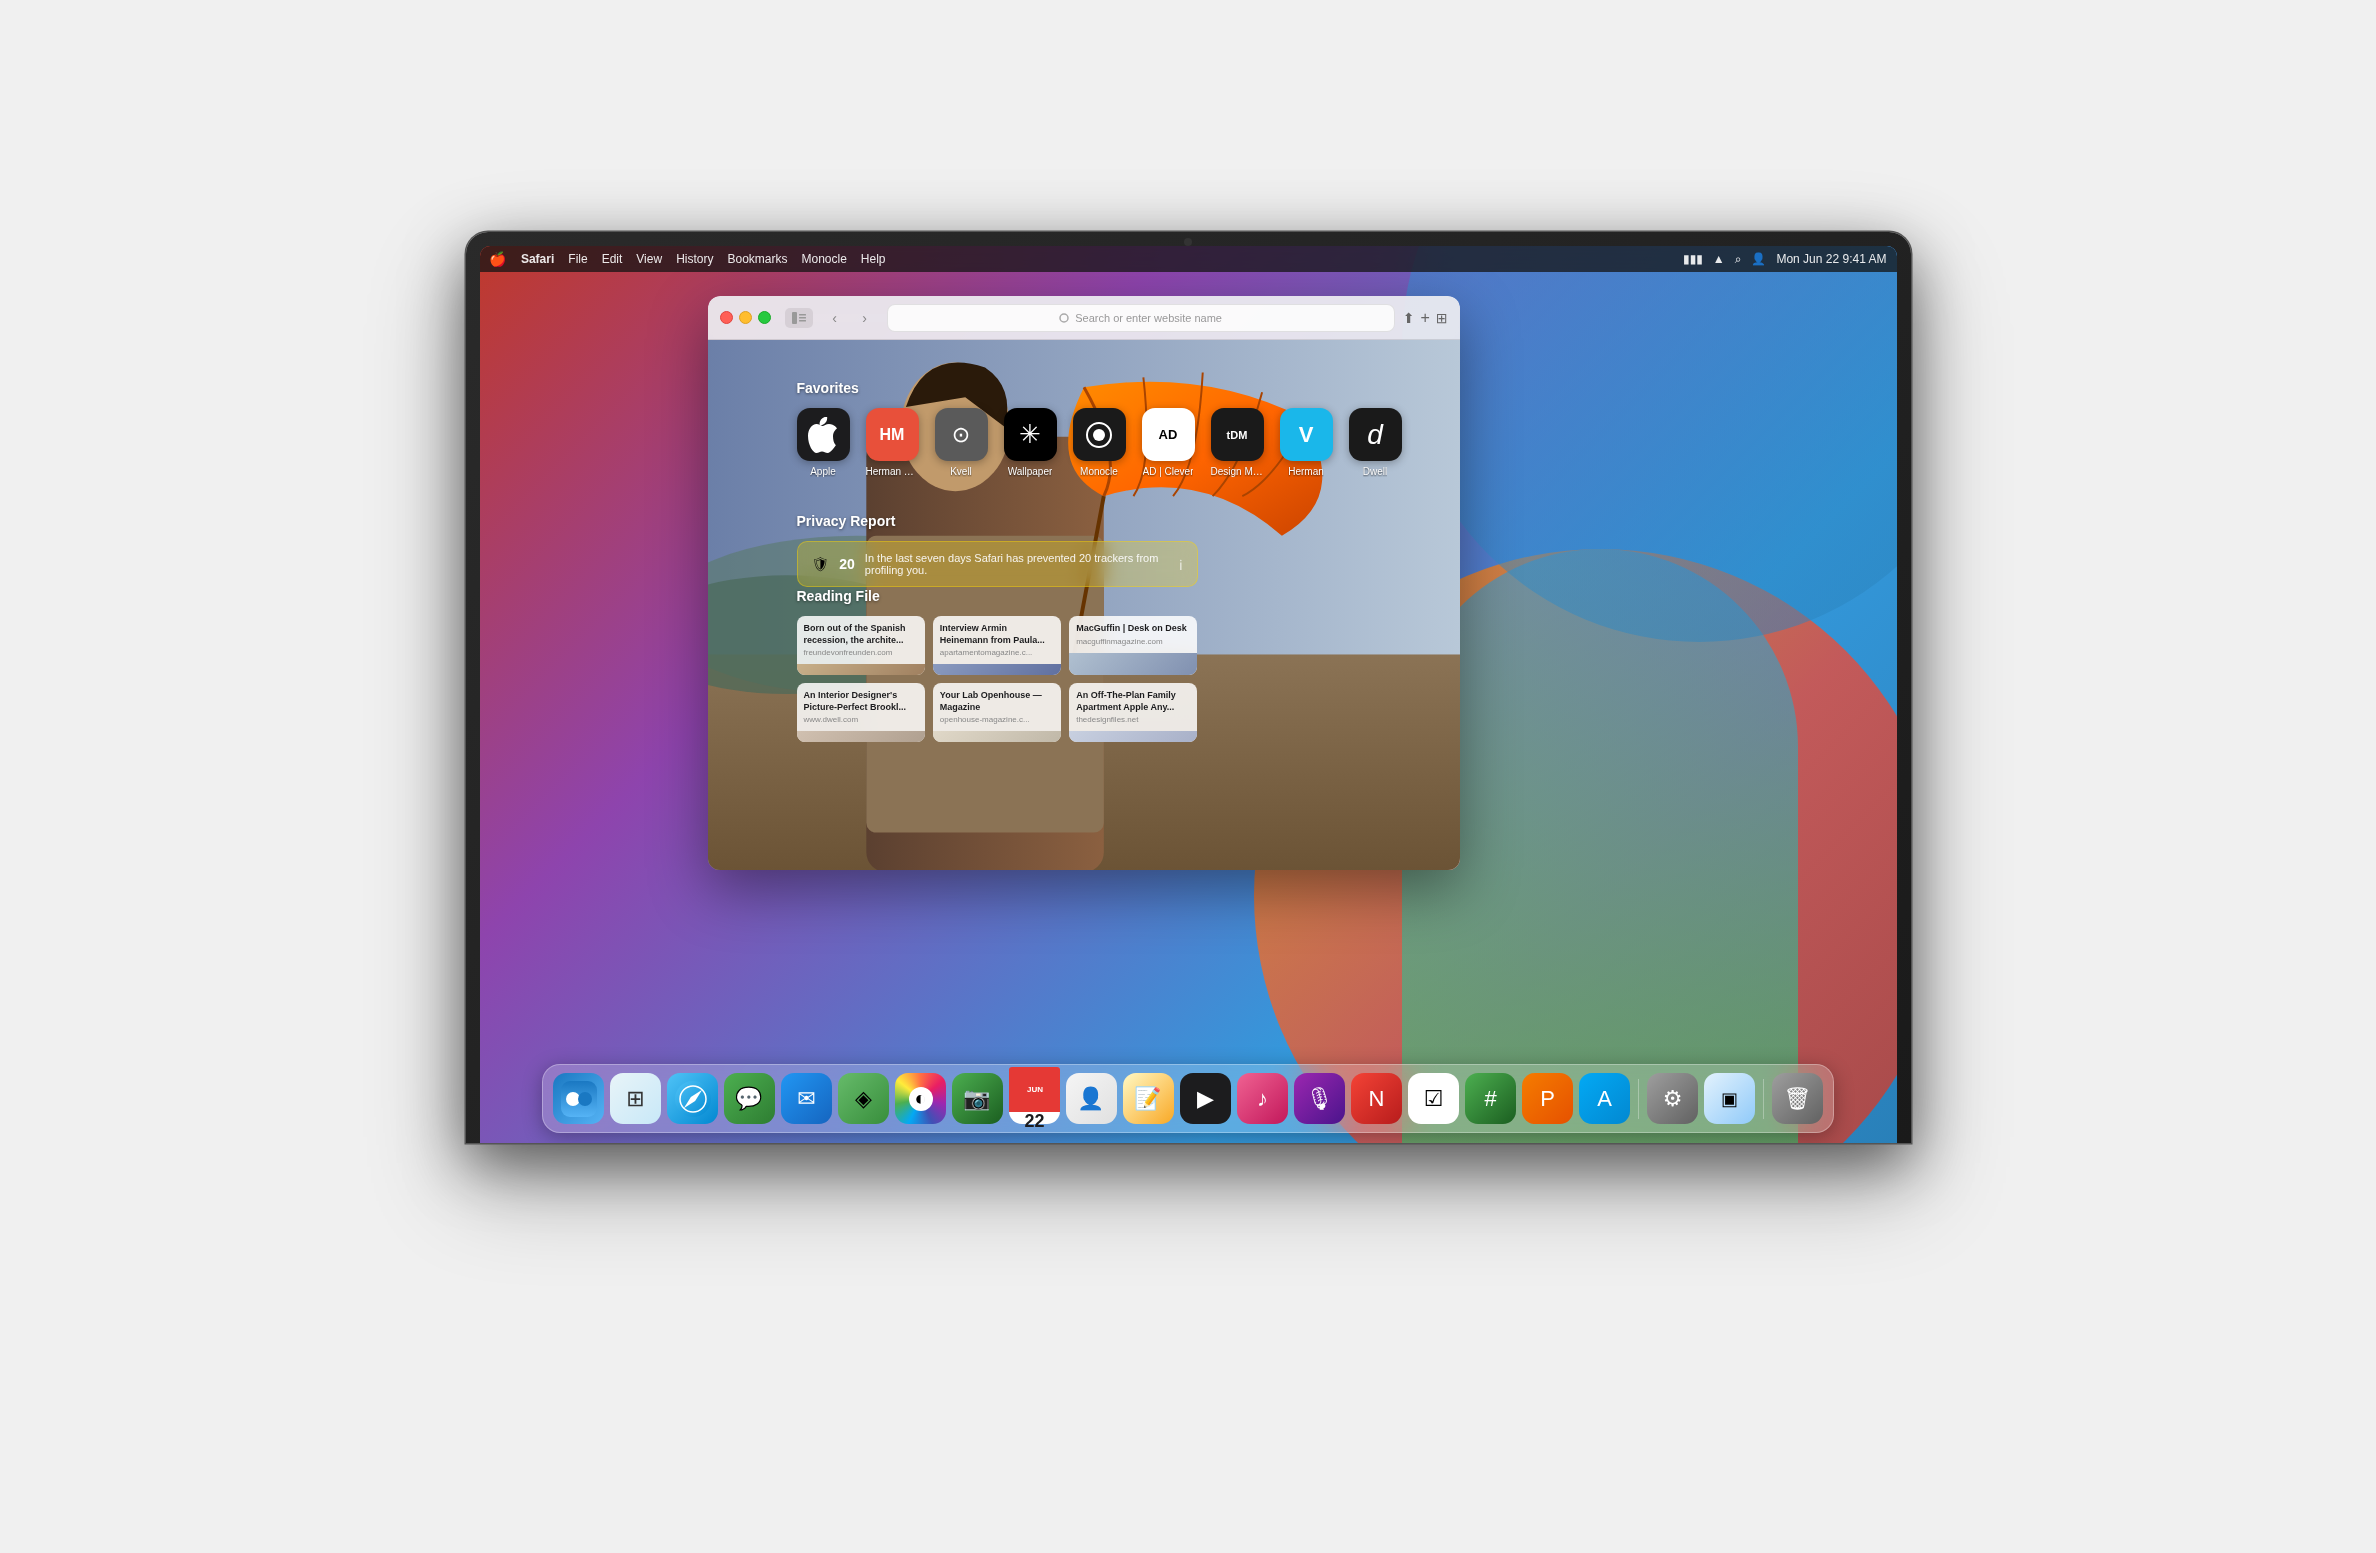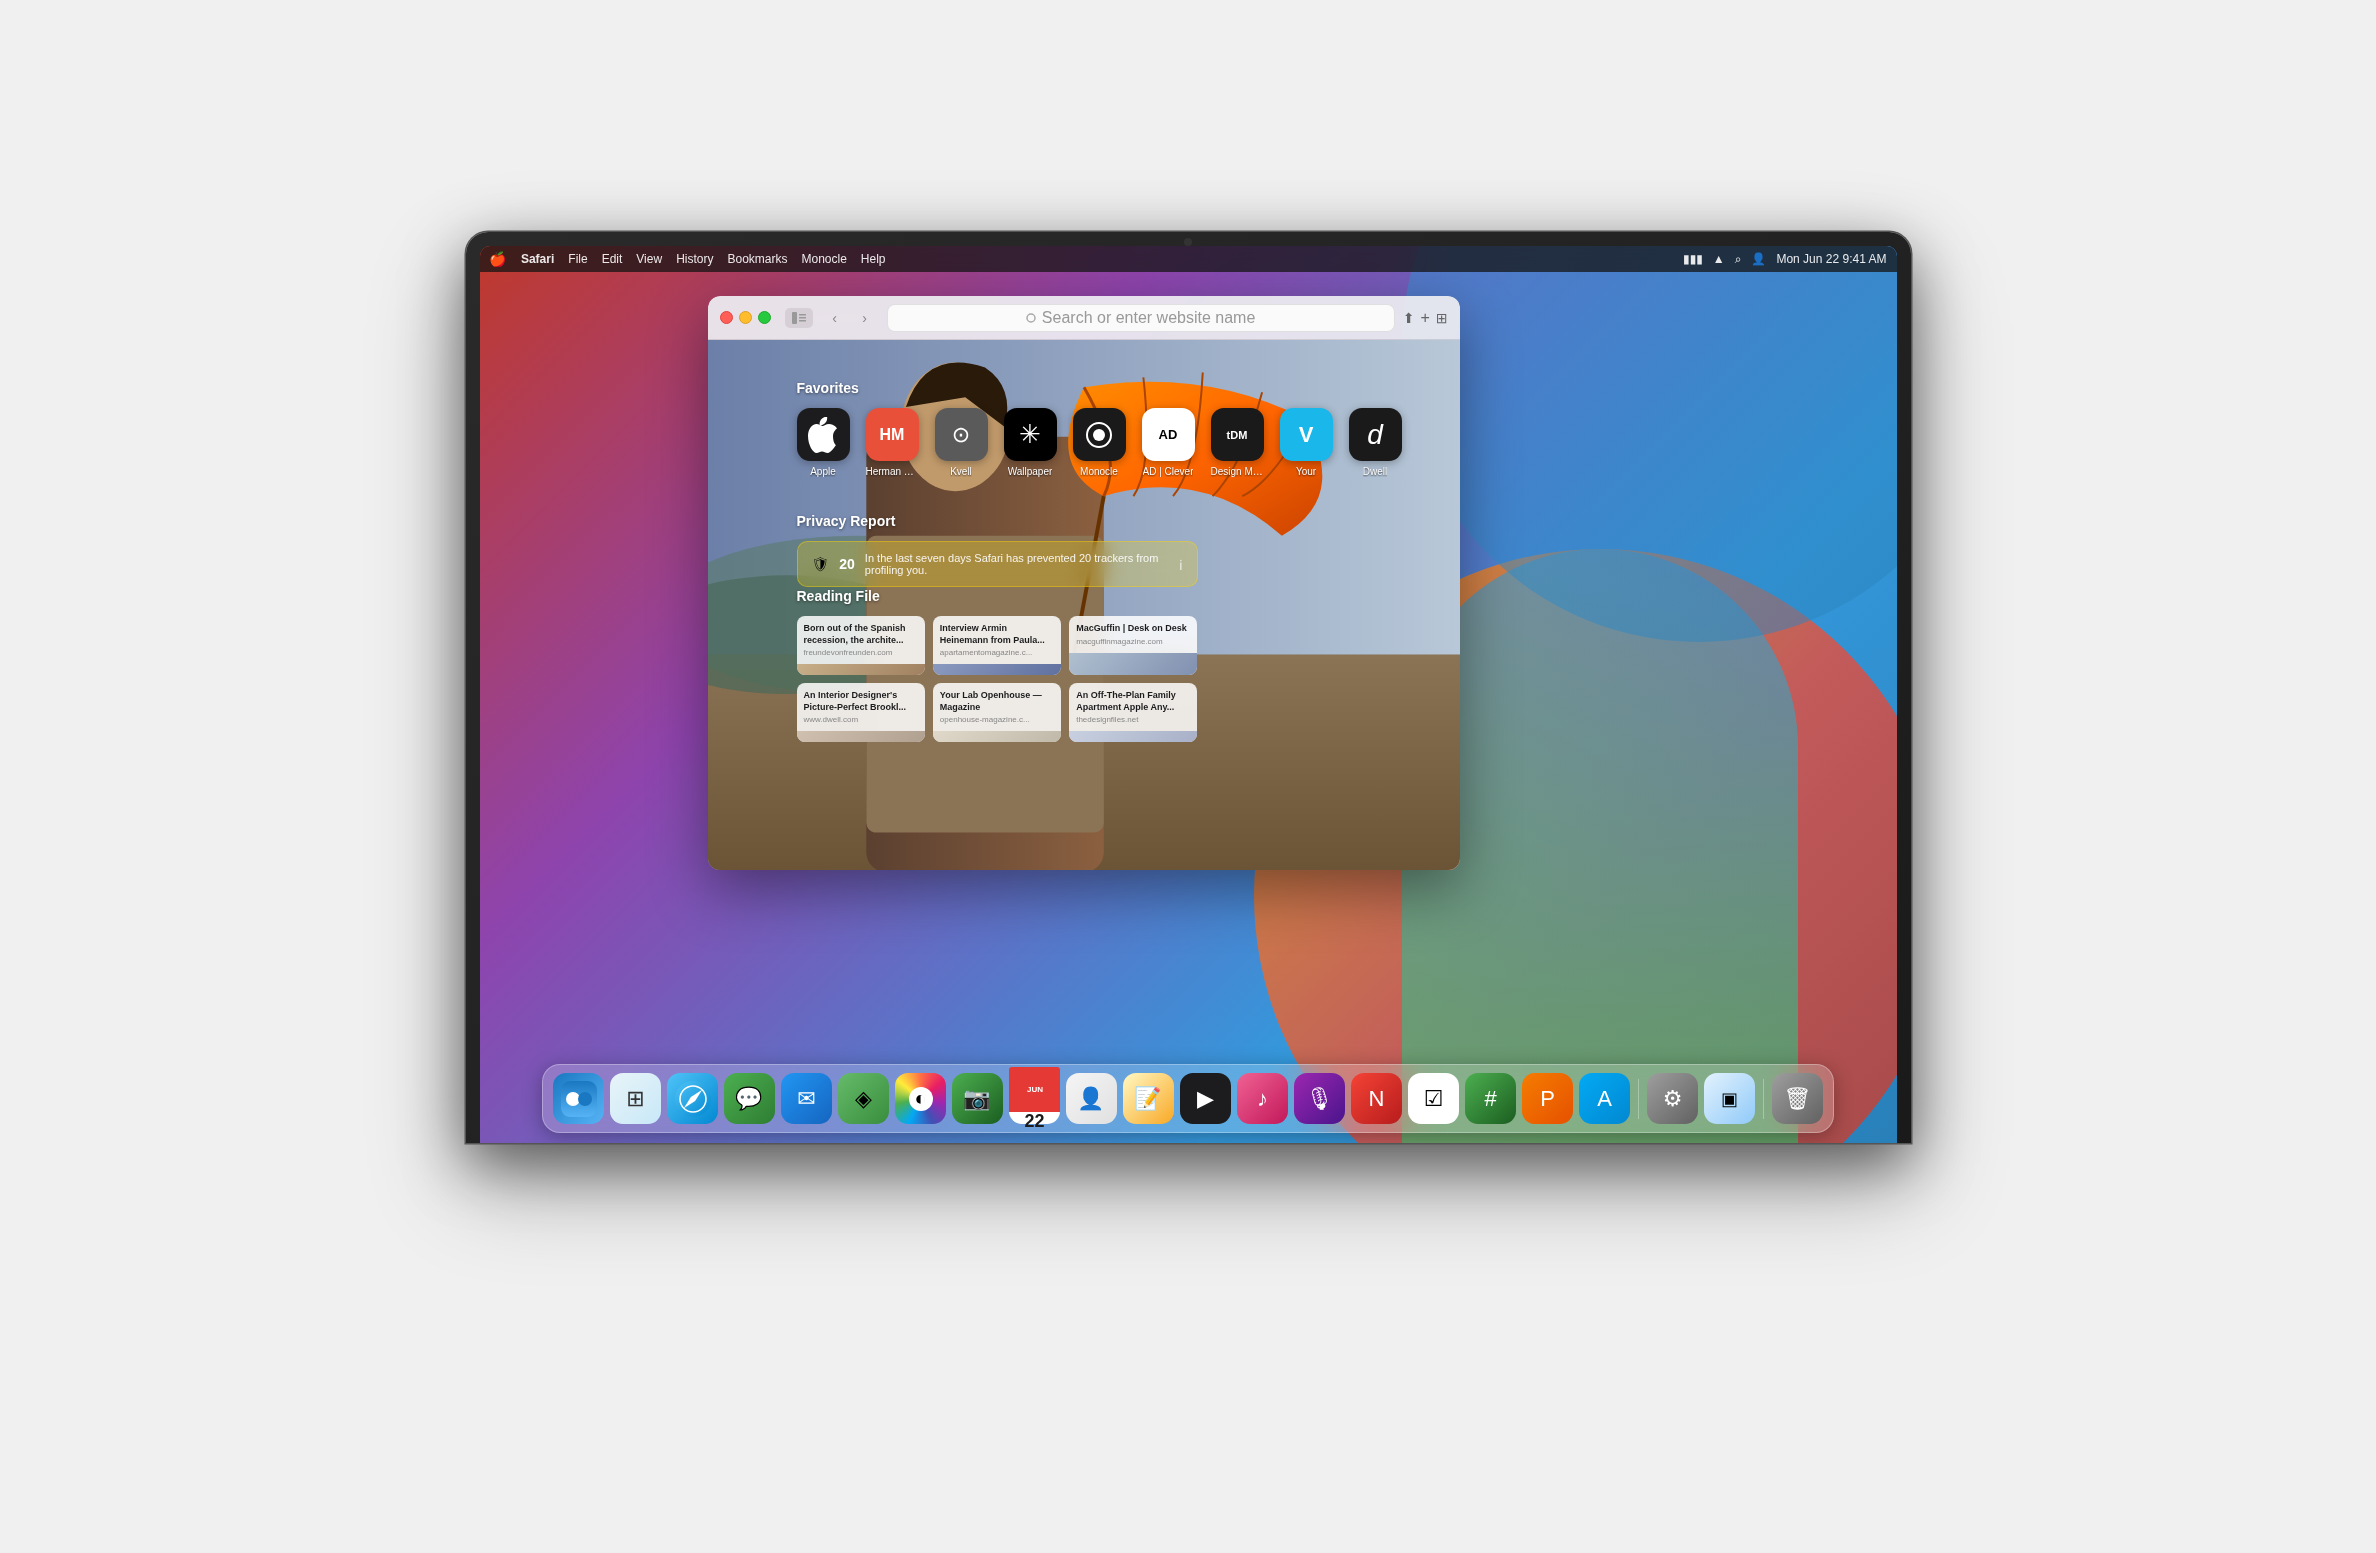--- a/index.html
+++ b/index.html
@@ -586,21 +586,21 @@
 
             <div class="nav-buttons">
               <div class="nav-btn">‹</div>
               <div class="nav-btn">›</div>
             </div>
 
             <div class="address-bar">
               <svg width="10" height="10" viewBox="0 0 10 10" fill="none">
                 <circle cx="5" cy="5" r="4" stroke="#aaa" stroke-width="1.5" fill="none"></circle>
               </svg>
-              <span style="color:#999;font-size:16px;">Search or enter website name</span>
+              <span style="color:#999;font-size:11px;">Search or enter website name</span>
             </div>
 
             <div class="toolbar-actions">
               <span style="font-size:14px;color:#666;">⬆</span>
               <span style="font-size:16px;color:#666;">+</span>
               <span style="font-size:14px;color:#666;">⊞</span>
             </div>
           </div>
 
           <div class="safari-content">
@@ -700,21 +700,21 @@
                     <span class="fav-label">AD | Clever</span>
                   </div>
 
                   <div class="favorite-item">
                     <div class="fav-icon icon-tdm" style="font-size:11px;font-weight:700;color:white;">tDM</div>
                     <span class="fav-label">Design Museum</span>
                   </div>
 
                   <div class="favorite-item">
                     <div class="fav-icon icon-vimeo" style="font-size:22px;font-weight:700;color:white;">V</div>
-                    <span class="fav-label">Your</span>
+                    <span class="fav-label">Herman</span>
                   </div>
 
                   <div class="favorite-item">
                     <div class="fav-icon icon-dwell" style="font-size:28px;font-style:italic;color:white;">d</div>
                     <span class="fav-label">Dwell</span>
                   </div>
 
                 </div>
               </div>
 

